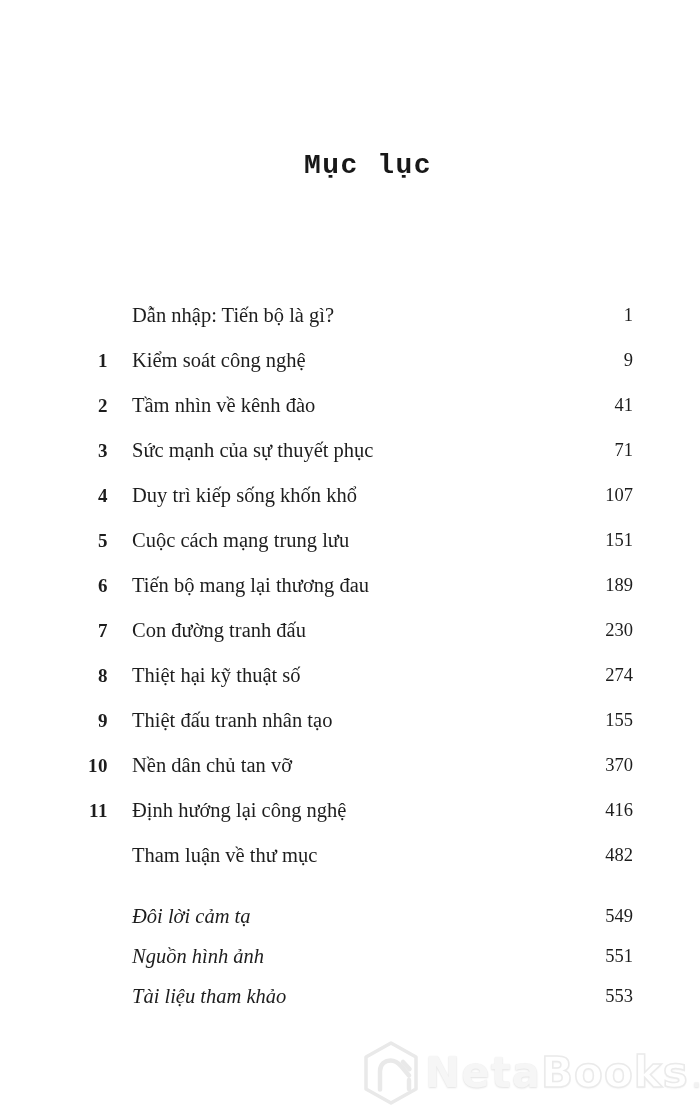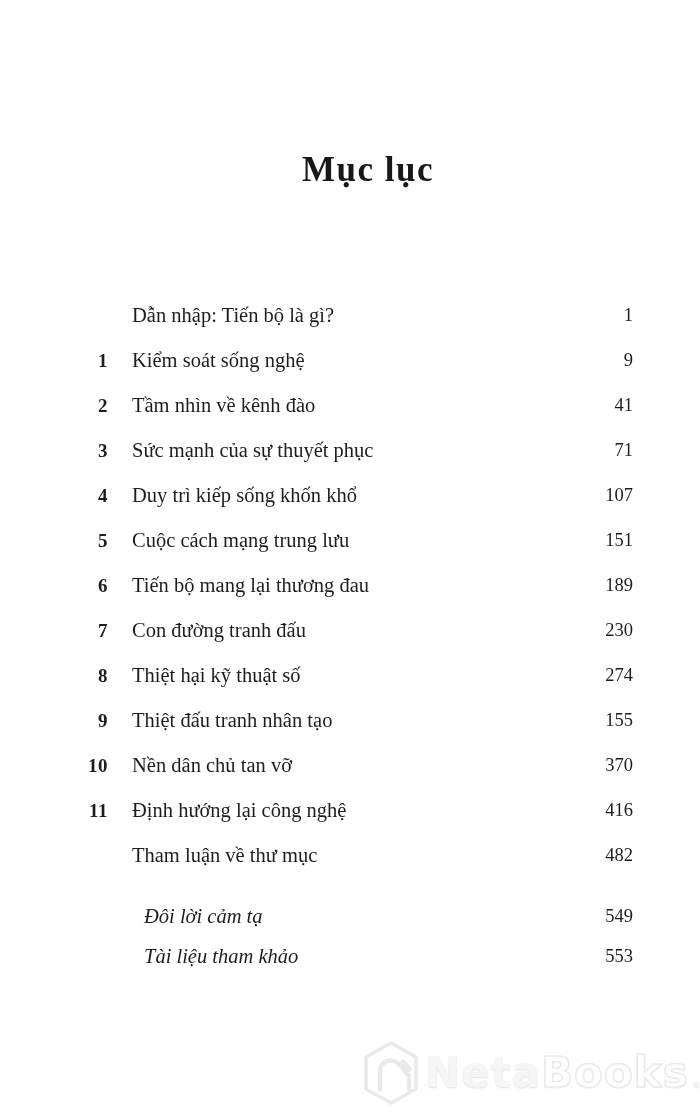--- a/index.html
+++ b/index.html
@@ -9,22 +9,22 @@
     background:#ffffff;
     overflow:hidden;
     font-family:"Liberation Serif","DejaVu Serif",serif;
     color:#1d1d1d;
   }
   .page-title {
     position:absolute;
     top:150px; left:103px; width:530px;
     margin:0;
     text-align:center;
-    font-family:Liberation Serif, serif;
-    font-size:35px;
+    font-family:Liberation Mono, monospace;
+    font-size:28px;
     font-weight:600;
     letter-spacing:1.5px;
     color:#181818;
   }
   .toc {
     position:absolute;
     top:293px; left:65px; width:568px;
   }
   .row {
     display:flex;
@@ -44,21 +44,21 @@
     margin-left:24px;
     white-space:nowrap;
   }
   .row .pageno {
     min-width:44px;
     text-align:right;
     font-size:18.5px;
     font-weight:500;
   }
   .section-gap { height:18px; }
-  .row.bm { height:40px;gap:12px; }
+  .row.bm { height:40px; }
   .row.bm .title { font-style:italic; }
   
   .watermark {
     position:absolute;
     left:362px; top:1040px;
     display:flex;
     align-items:center;
     user-select:none;
   }
   .wm-logo { margin-right:5px; flex:0 0 auto; }
@@ -97,21 +97,21 @@
 
   <div class="toc">
     <div>
         <div class="row">
     <span class="num"></span>
     <span class="title">Dẫn nhập: Tiến bộ là gì?</span>
     <span class="pageno">1</span>
   </div>
         <div class="row">
     <span class="num">1</span>
-    <span class="title">Kiểm soát sống nghệ</span>
+    <span class="title">Kiểm soát công nghệ</span>
     <span class="pageno">9</span>
   </div>
         <div class="row">
     <span class="num">2</span>
     <span class="title">Tầm nhìn về kênh đào</span>
     <span class="pageno">41</span>
   </div>
         <div class="row">
     <span class="num">3</span>
     <span class="title">Sức mạnh của sự thuyết phục</span>
@@ -162,20 +162,25 @@
     <span class="title">Tham luận về thư mục</span>
     <span class="pageno">482</span>
   </div>
       </div>
     <div class="section-gap"></div>
     <div>
         <div class="row bm">
     <span class="num"></span>
     <span class="title">Đôi lời cảm tạ</span>
     <span class="pageno">549</span>
+  </div>
+        <div class="row bm">
+    <span class="num"></span>
+    <span class="title">Nguồn hình ảnh</span>
+    <span class="pageno">551</span>
   </div>
         <div class="row bm">
     <span class="num"></span>
     <span class="title">Tài liệu tham khảo</span>
     <span class="pageno">553</span>
   </div>
       </div>
   </div>
 
   <div class="watermark">

